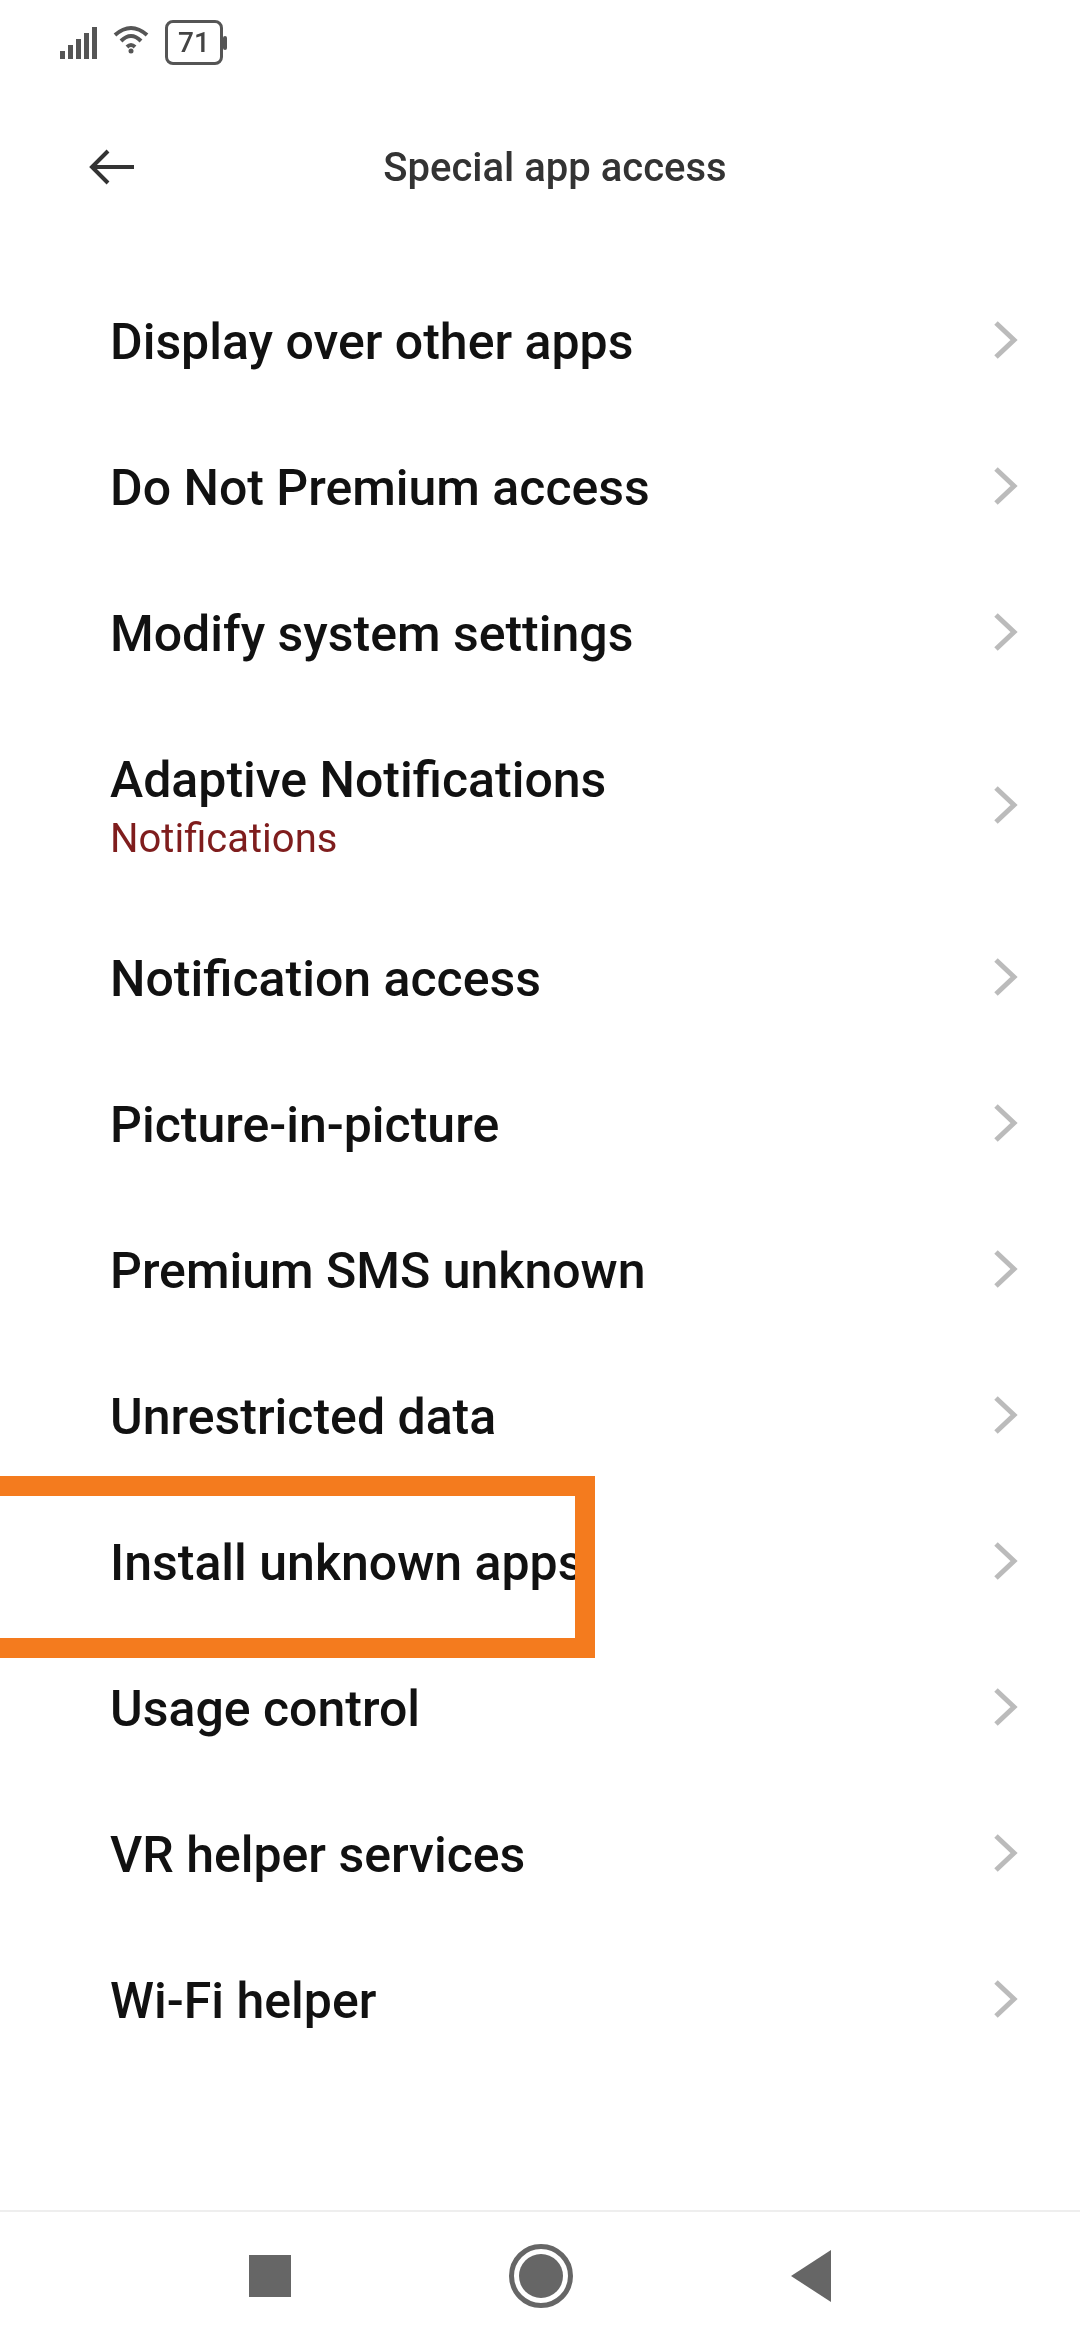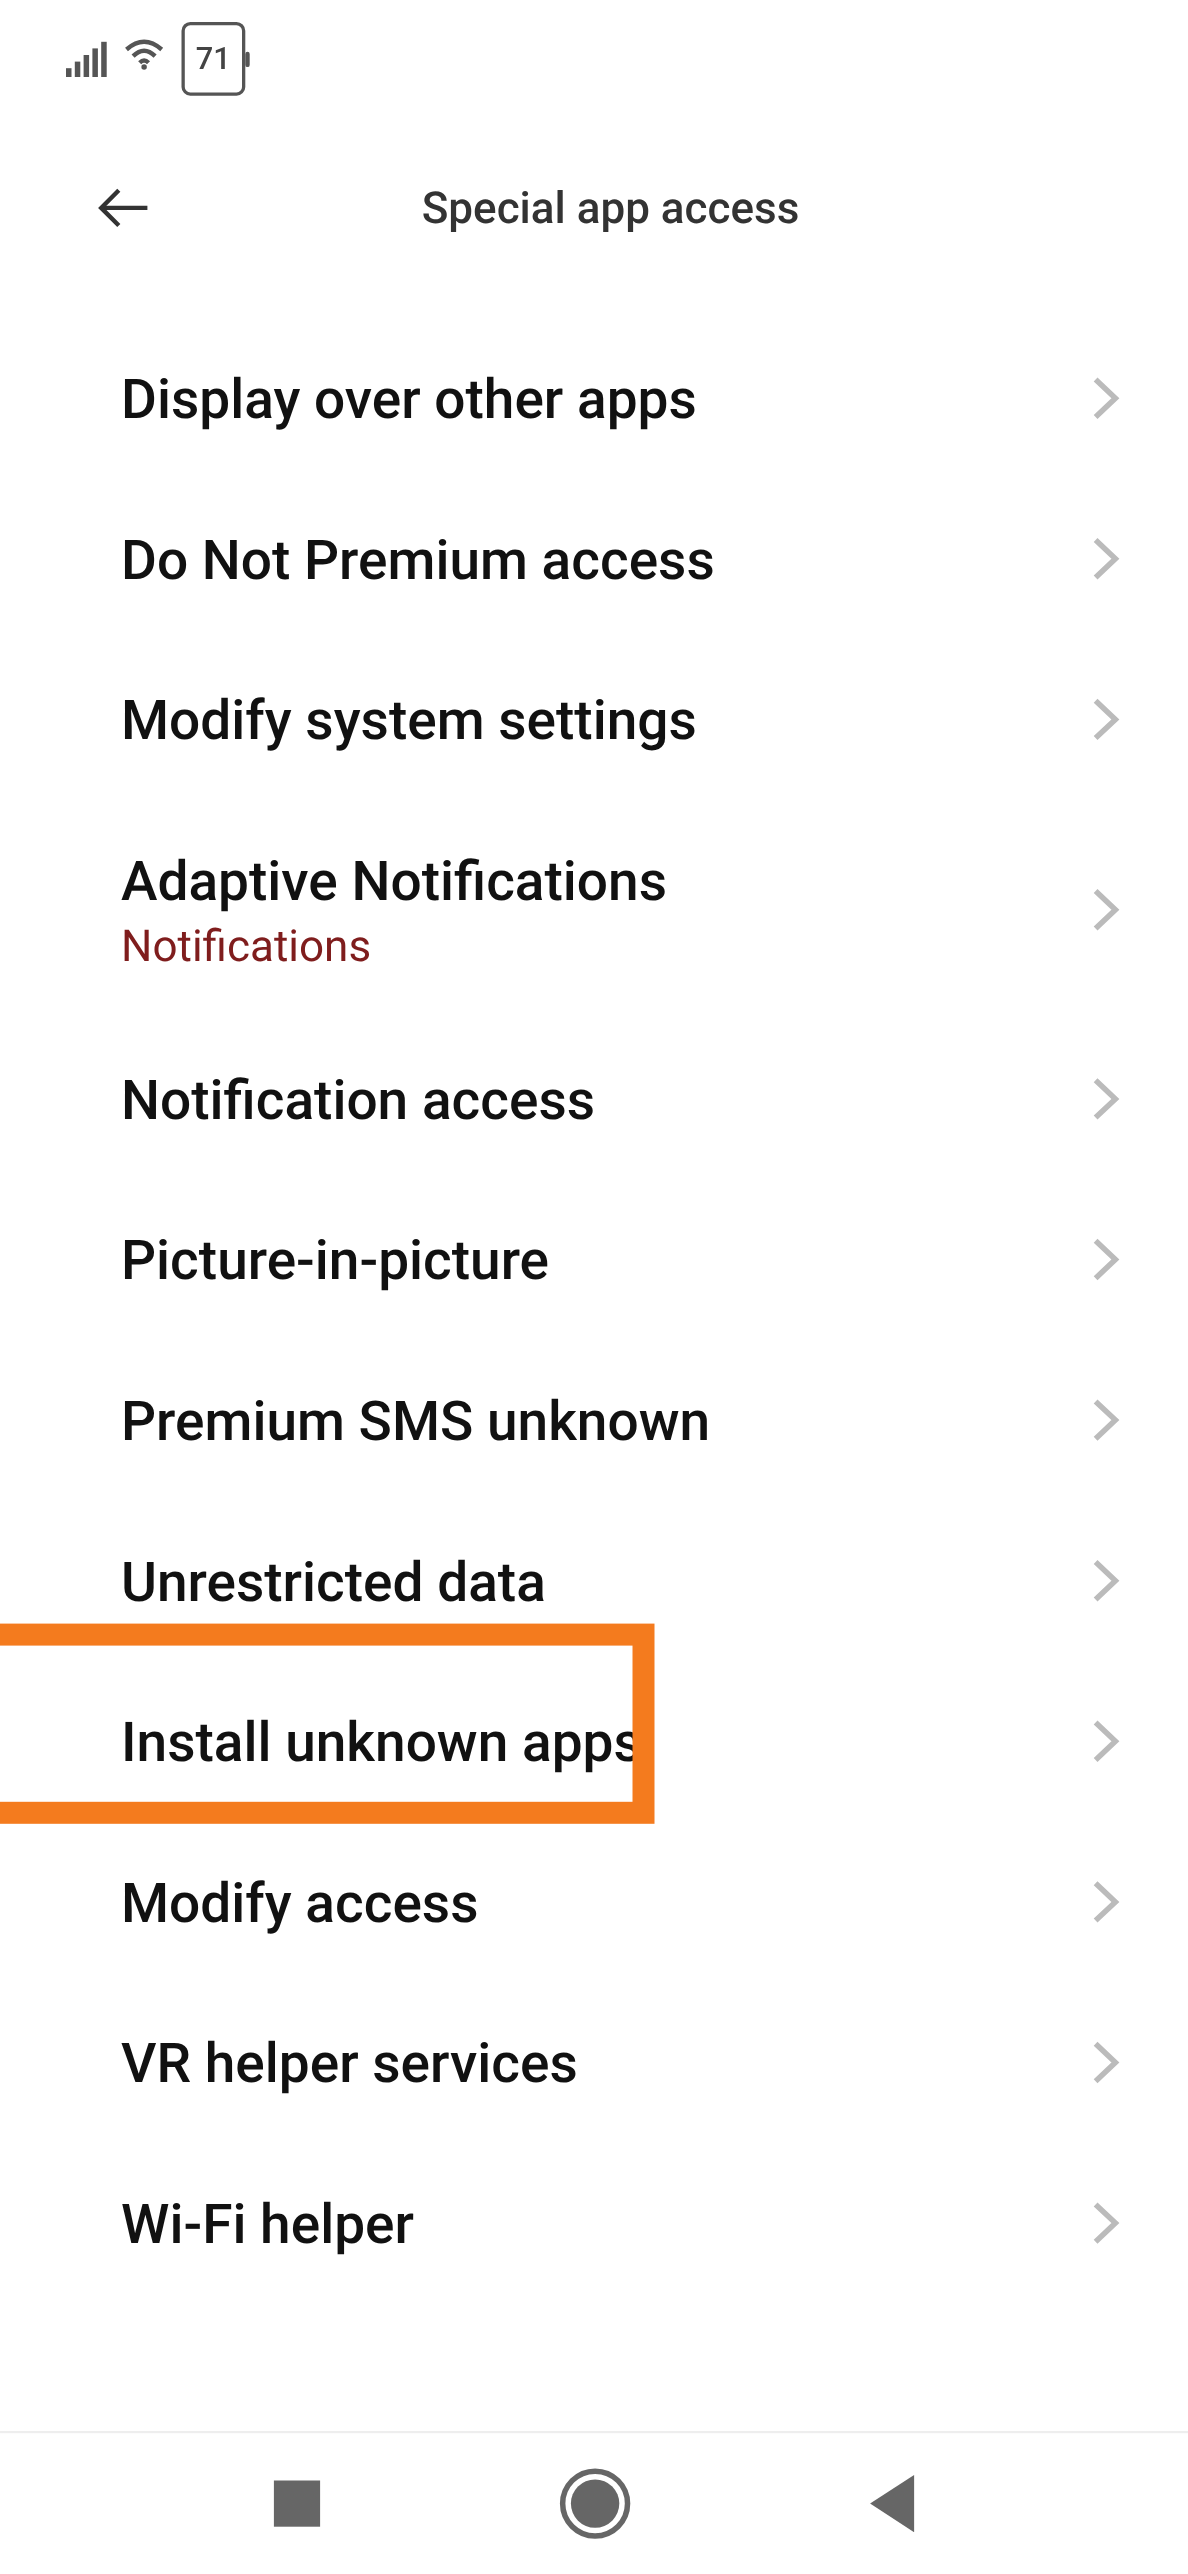--- a/index.html
+++ b/index.html
@@ -35,21 +35,21 @@
   .signal-icon span { width:5px; background:#555; display:inline-block; }
   .signal-icon span:nth-child(1){height:8px;}
   .signal-icon span:nth-child(2){height:14px;}
   .signal-icon span:nth-child(3){height:20px;}
   .signal-icon span:nth-child(4){height:26px;}
   .signal-icon span:nth-child(5){height:32px;}
   .wifi-icon svg { width:40px; height:32px; }
   .battery {
     display:inline-flex; align-items:center;
     border:3px solid #555; border-radius:8px;
-    padding:14px 10px; font-size:28px; font-weight:500; position:relative;
+    padding:3px 10px; font-size:28px; font-weight:500; position:relative;
   }
   .battery::after{
     content:""; position:absolute; right:-7px; top:50%; transform:translateY(-50%);
     width:4px; height:14px; background:#555; border-radius:2px;
   }
   .header {
     display:flex; align-items:center;
     padding: 60px 50px 40px 80px;
   }
   .back-arrow { width:64px; height:64px; display:flex; align-items:center; justify-content:center; }
@@ -210,21 +210,21 @@
     <div class="item-text">
       <span class="item-label">Install unknown apps</span>
     </div>
     <span class="chevron"><svg viewBox="0 0 30 42">
           <polyline points="6,4 24,21 6,38"></polyline>
         </svg></span>
   </div>
 
   <div class="item">
     <div class="item-text">
-      <span class="item-label">Modify access</span>
+      <span class="item-label">Usage control</span>
     </div>
     <span class="chevron"><svg viewBox="0 0 30 42">
           <polyline points="6,4 24,21 6,38"></polyline>
         </svg></span>
   </div>
 
   <div class="item">
     <div class="item-text">
       <span class="item-label">VR helper services</span>
     </div>

